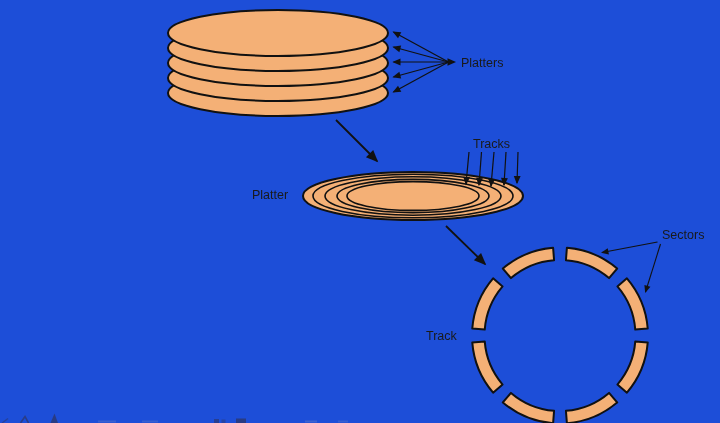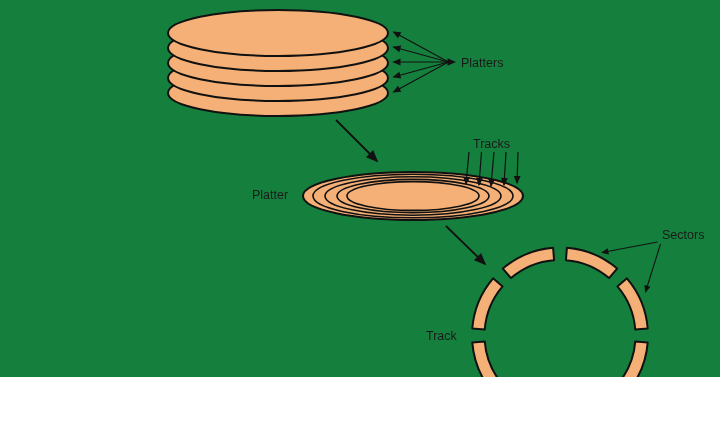--- a/index.html
+++ b/index.html
@@ -1,16 +1,16 @@
 <!DOCTYPE html>
 <html><head>
 <meta charset="utf-8">
 <style>
   html,body{margin:0;padding:0;background:#ffffff;}
-  .stage{position:relative;width:720px;height:377px;background:#15803d;overflow:hidden;
+  .stage{position:relative;width:720px;height:423px;background:#1d4ed8;overflow:hidden;
          font-family:"Liberation Sans", sans-serif;}
   svg{display:block;}
   .lbl{font-family:"Liberation Sans", sans-serif;font-size:12.5px;fill:#1a1a1a;}
 </style>
 </head>
 <body>
 
 <div class="stage">
   <svg width="720" height="423" viewBox="0 0 720 423">
     <defs>

